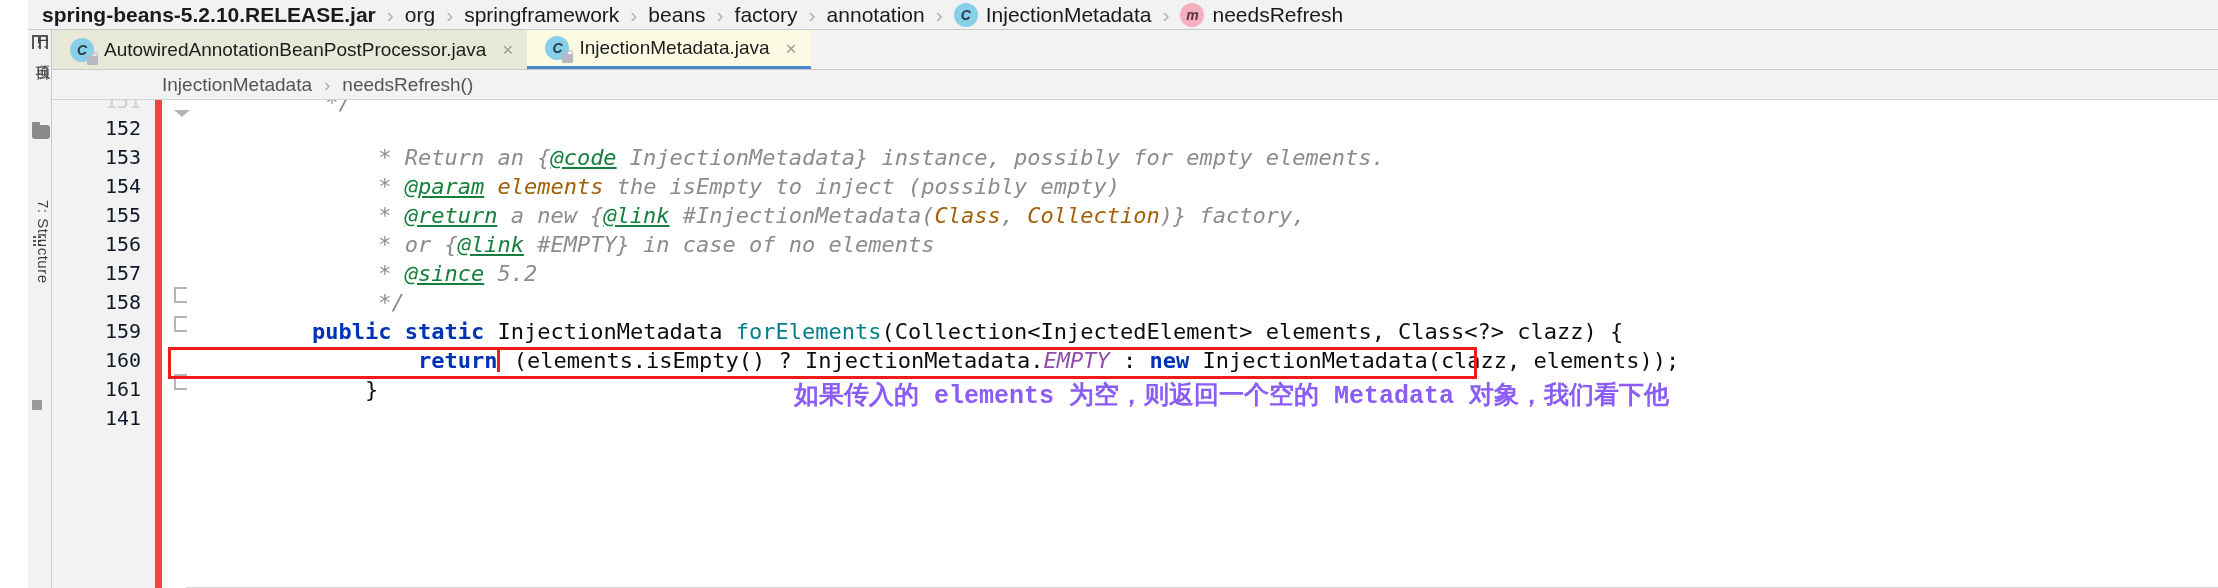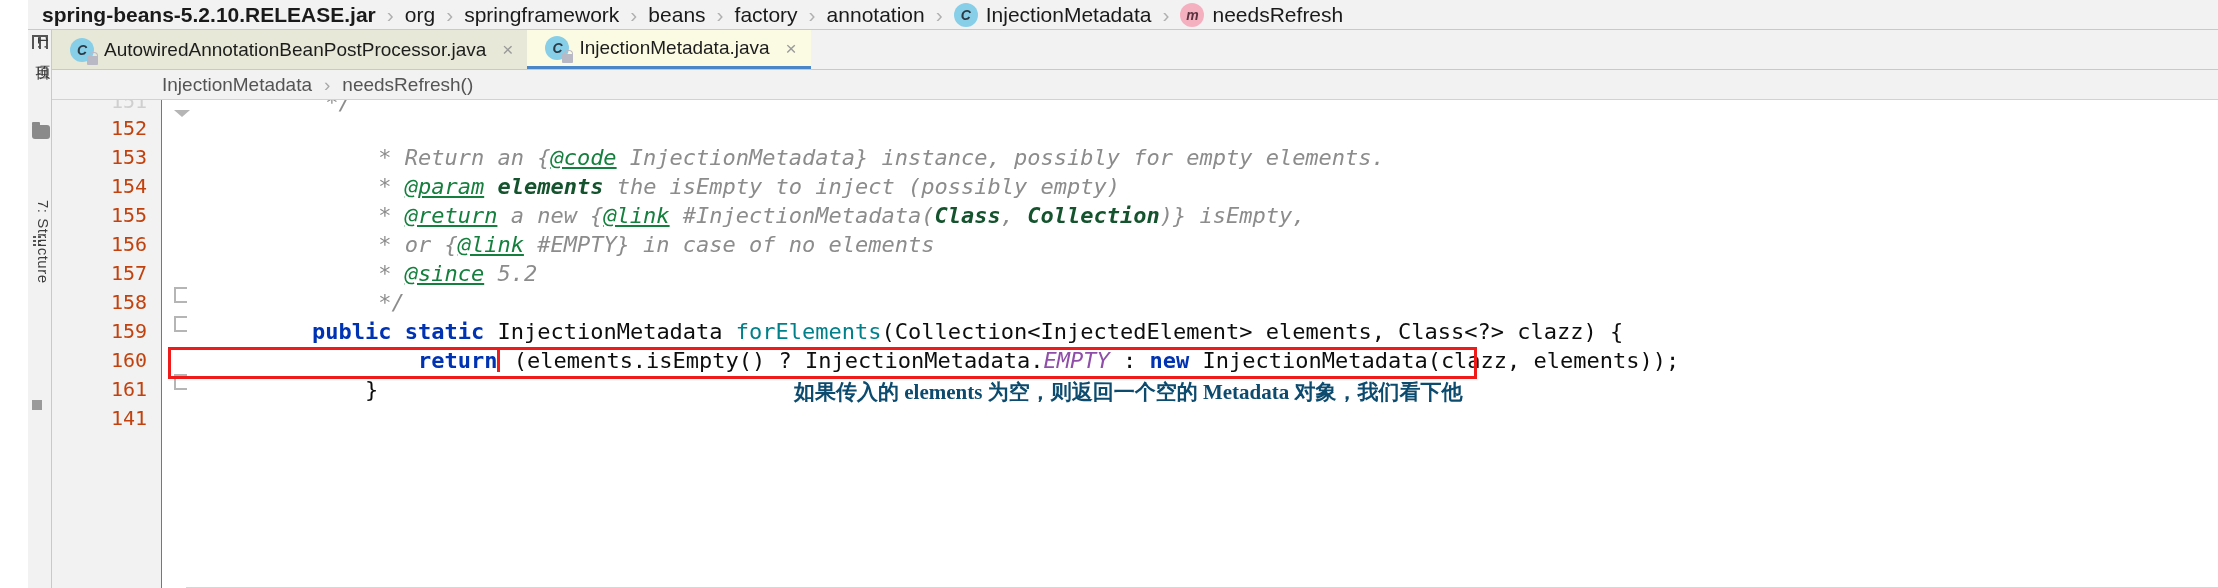--- a/index.html
+++ b/index.html
@@ -155,30 +155,30 @@
   
   .editor {
     position: absolute; left: 24px; top: 100px;
     width: 2194px; height: 488px;
     background: #ffffff;
     display: flex;
   }
   .gutter {
     width: 110px; flex: none;
     background: #f2f2f2;
-    border-right: 1px solid #ef4444;
+    border-right: 7px solid #ef4444;
     position: relative;
   }
   .gutter-line {
     height: 29px; line-height: 29px;
     text-align: right;
     padding-right: 14px;
     font-family: "DejaVu Sans Mono", monospace;
     font-size: 20px;
-    color: #c2410c;
+    color: #0f172a;
   }
   .ann-col {
     position: absolute; right: -44px; top: 0;
     width: 44px;
   }
   .ann-mark {
     height: 29px; line-height: 29px;
     font-family: "DejaVu Sans Mono", monospace;
     font-size: 20px; color: #808080; text-align: center;
   }
@@ -210,21 +210,21 @@
   }
   .code-line {
     height: 29px; line-height: 29px;
     white-space: pre;
     color: #0d0d0d;
   }
   .code-line.first { height: 14px; line-height: 2px; overflow: hidden; }
 
   .jd { color: #8c8c8c; font-style: italic; }
   .jd-tag { color: #15803d; font-style: italic; text-decoration: underline; }
-  .jd-b { color: #14532d; font-style: italic; font-weight: bold; }
+  .jd-b { color: #a16207; font-style: italic; font-weight: normal; }
   .kw { color: #0033b3; font-weight: bold; }
   .mname { color: #00808a; }
   .sfield { color: #8f4ea8; font-style: italic; }
   .plain { color: #0d0d0d; }
 
   
   .hl-box {
     position: absolute;
     left: 140px; top: 347px;
     width: 1309px; height: 32px;
@@ -233,23 +233,23 @@
   }
   .caret {
     display: inline-block;
     width: 3px; height: 24px;
     background: #ee1c1c;
     vertical-align: -4px;
   }
   .note {
     position: absolute;
     left: 766px; top: 378px;
-    font-family: Liberation Serif, serif;
-    font-size: 21px; font-weight: bold;
-    color: #0c4a6e; white-space: nowrap;
+    font-family: Liberation Mono, monospace;
+    font-size: 25px; font-weight: bold;
+    color: #8b5cf6; white-space: nowrap;
   }
   .bottom-rule {
     position: absolute; left: 134px; bottom: 0;
     width: 2084px; height: 1px; background: #d6d6d6;
   }
 </style>
 </head>
 <body>
 
 <div id="app">
@@ -365,21 +365,21 @@
       <div class="code-line">
         <span class="jd">     * Return an {</span><span class="jd-tag">@code</span><span class="jd"> InjectionMetadata} instance, possibly for empty elements.</span>
       </div>
 
       <div class="code-line">
         <span class="jd">     * </span><span class="jd-tag">@param</span><span class="jd"> </span><span class="jd-b">elements</span><span class="jd"> the isEmpty to inject (possibly empty)</span>
       </div>
 
 
       <div class="code-line">
-        <span class="jd">     * </span><span class="jd-tag">@return</span><span class="jd"> a new {</span><span class="jd-tag">@link</span><span class="jd"> #InjectionMetadata(</span><span class="jd-b">Class</span><span class="jd">, </span><span class="jd-b">Collection</span><span class="jd">)} isEmpty,</span>
+        <span class="jd">     * </span><span class="jd-tag">@return</span><span class="jd"> a new {</span><span class="jd-tag">@link</span><span class="jd"> #InjectionMetadata(</span><span class="jd-b">Class</span><span class="jd">, </span><span class="jd-b">Collection</span><span class="jd">)} factory,</span>
       </div>
 
       <div class="code-line">
         <span class="jd">     * or {</span><span class="jd-tag">@link</span><span class="jd"> #EMPTY} in case of no elements</span>
       </div>
 
       <div class="code-line">
         <span class="jd">     * </span><span class="jd-tag">@since</span><span class="jd"> 5.2</span>
       </div>
 

